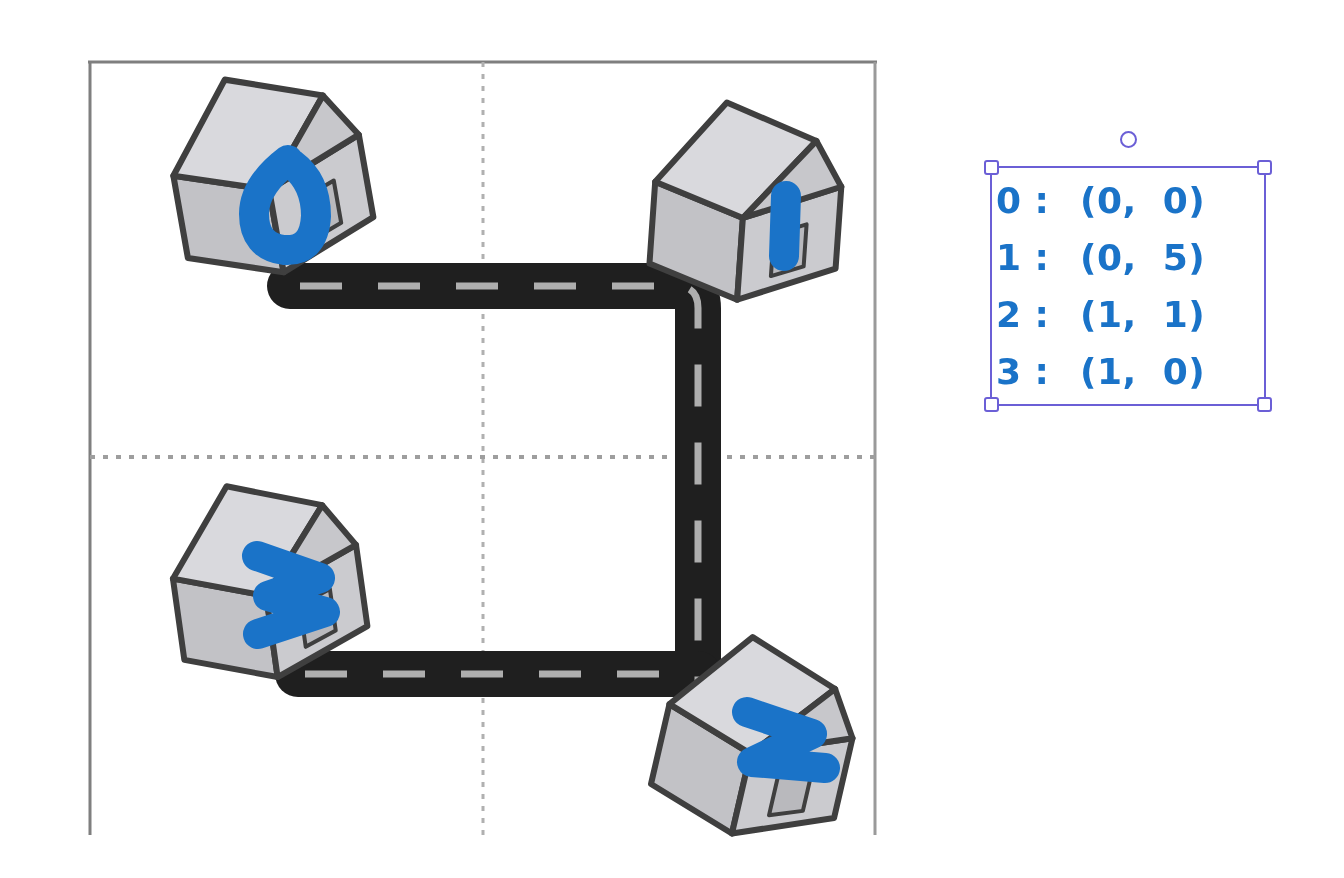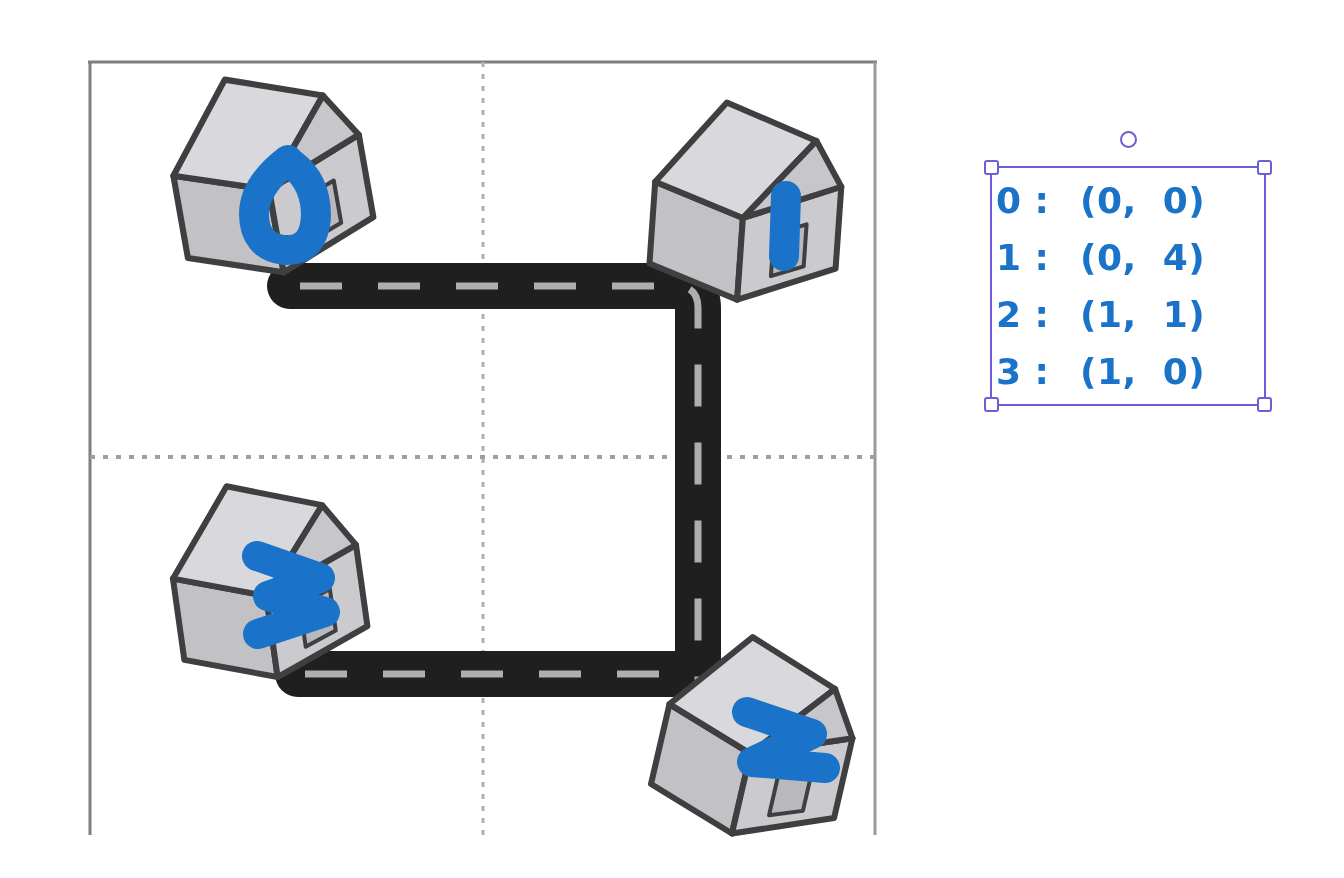--- a/index.html
+++ b/index.html
@@ -169,21 +169,21 @@
     <span class="sel-handle br"></span>
   </div>
 
   <div id="coord-list">
     <div class="coord-row">
       <span class="coord-key handwrite">0 :</span>
       <span class="coord-val handwrite">(0,  0)</span>
     </div>
     <div class="coord-row">
       <span class="coord-key handwrite">1 :</span>
-      <span class="coord-val handwrite">(0,  4)</span>
+      <span class="coord-val handwrite">(0,  5)</span>
     </div>
     <div class="coord-row">
       <span class="coord-key handwrite">2 :</span>
       <span class="coord-val handwrite">(1,  1)</span>
     </div>
     <div class="coord-row">
       <span class="coord-key handwrite">3 :</span>
       <span class="coord-val handwrite">(1,  0)</span>
     </div>
   </div>

